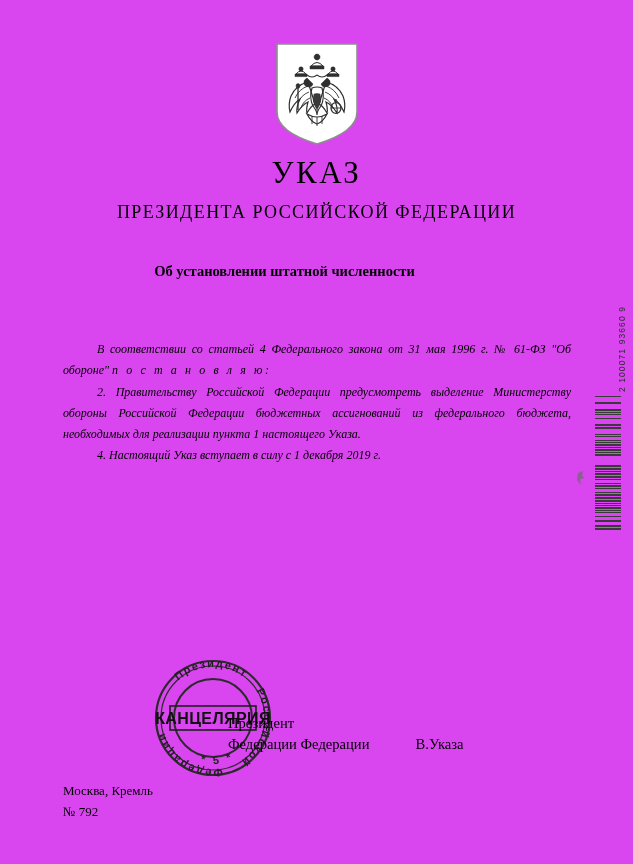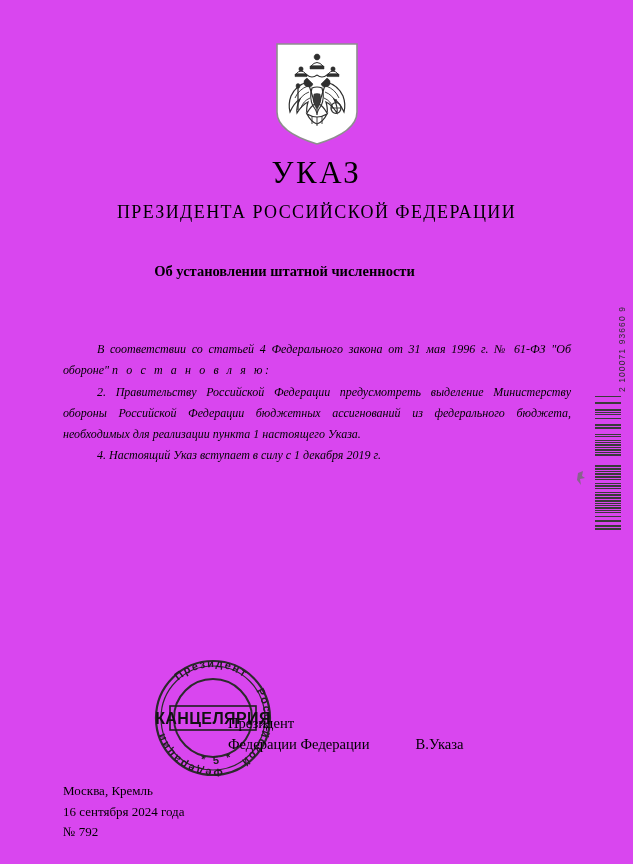--- a/index.html
+++ b/index.html
@@ -348,17 +348,16 @@
     </svg>
   </div>
 
   <div class="signature">
     <div class="sig-line">Президент</div>
     <div class="sig-line"><span>Федерации Федерации</span><span class="sig-name">В.Указа</span></div>
   </div>
 
   <div class="footer">
     <div>Москва, Кремль</div>
-    <div>16 сентября 2024 года</div>
     <div>№ 792</div>
   </div>
 
 </div>
 
 </body></html>

